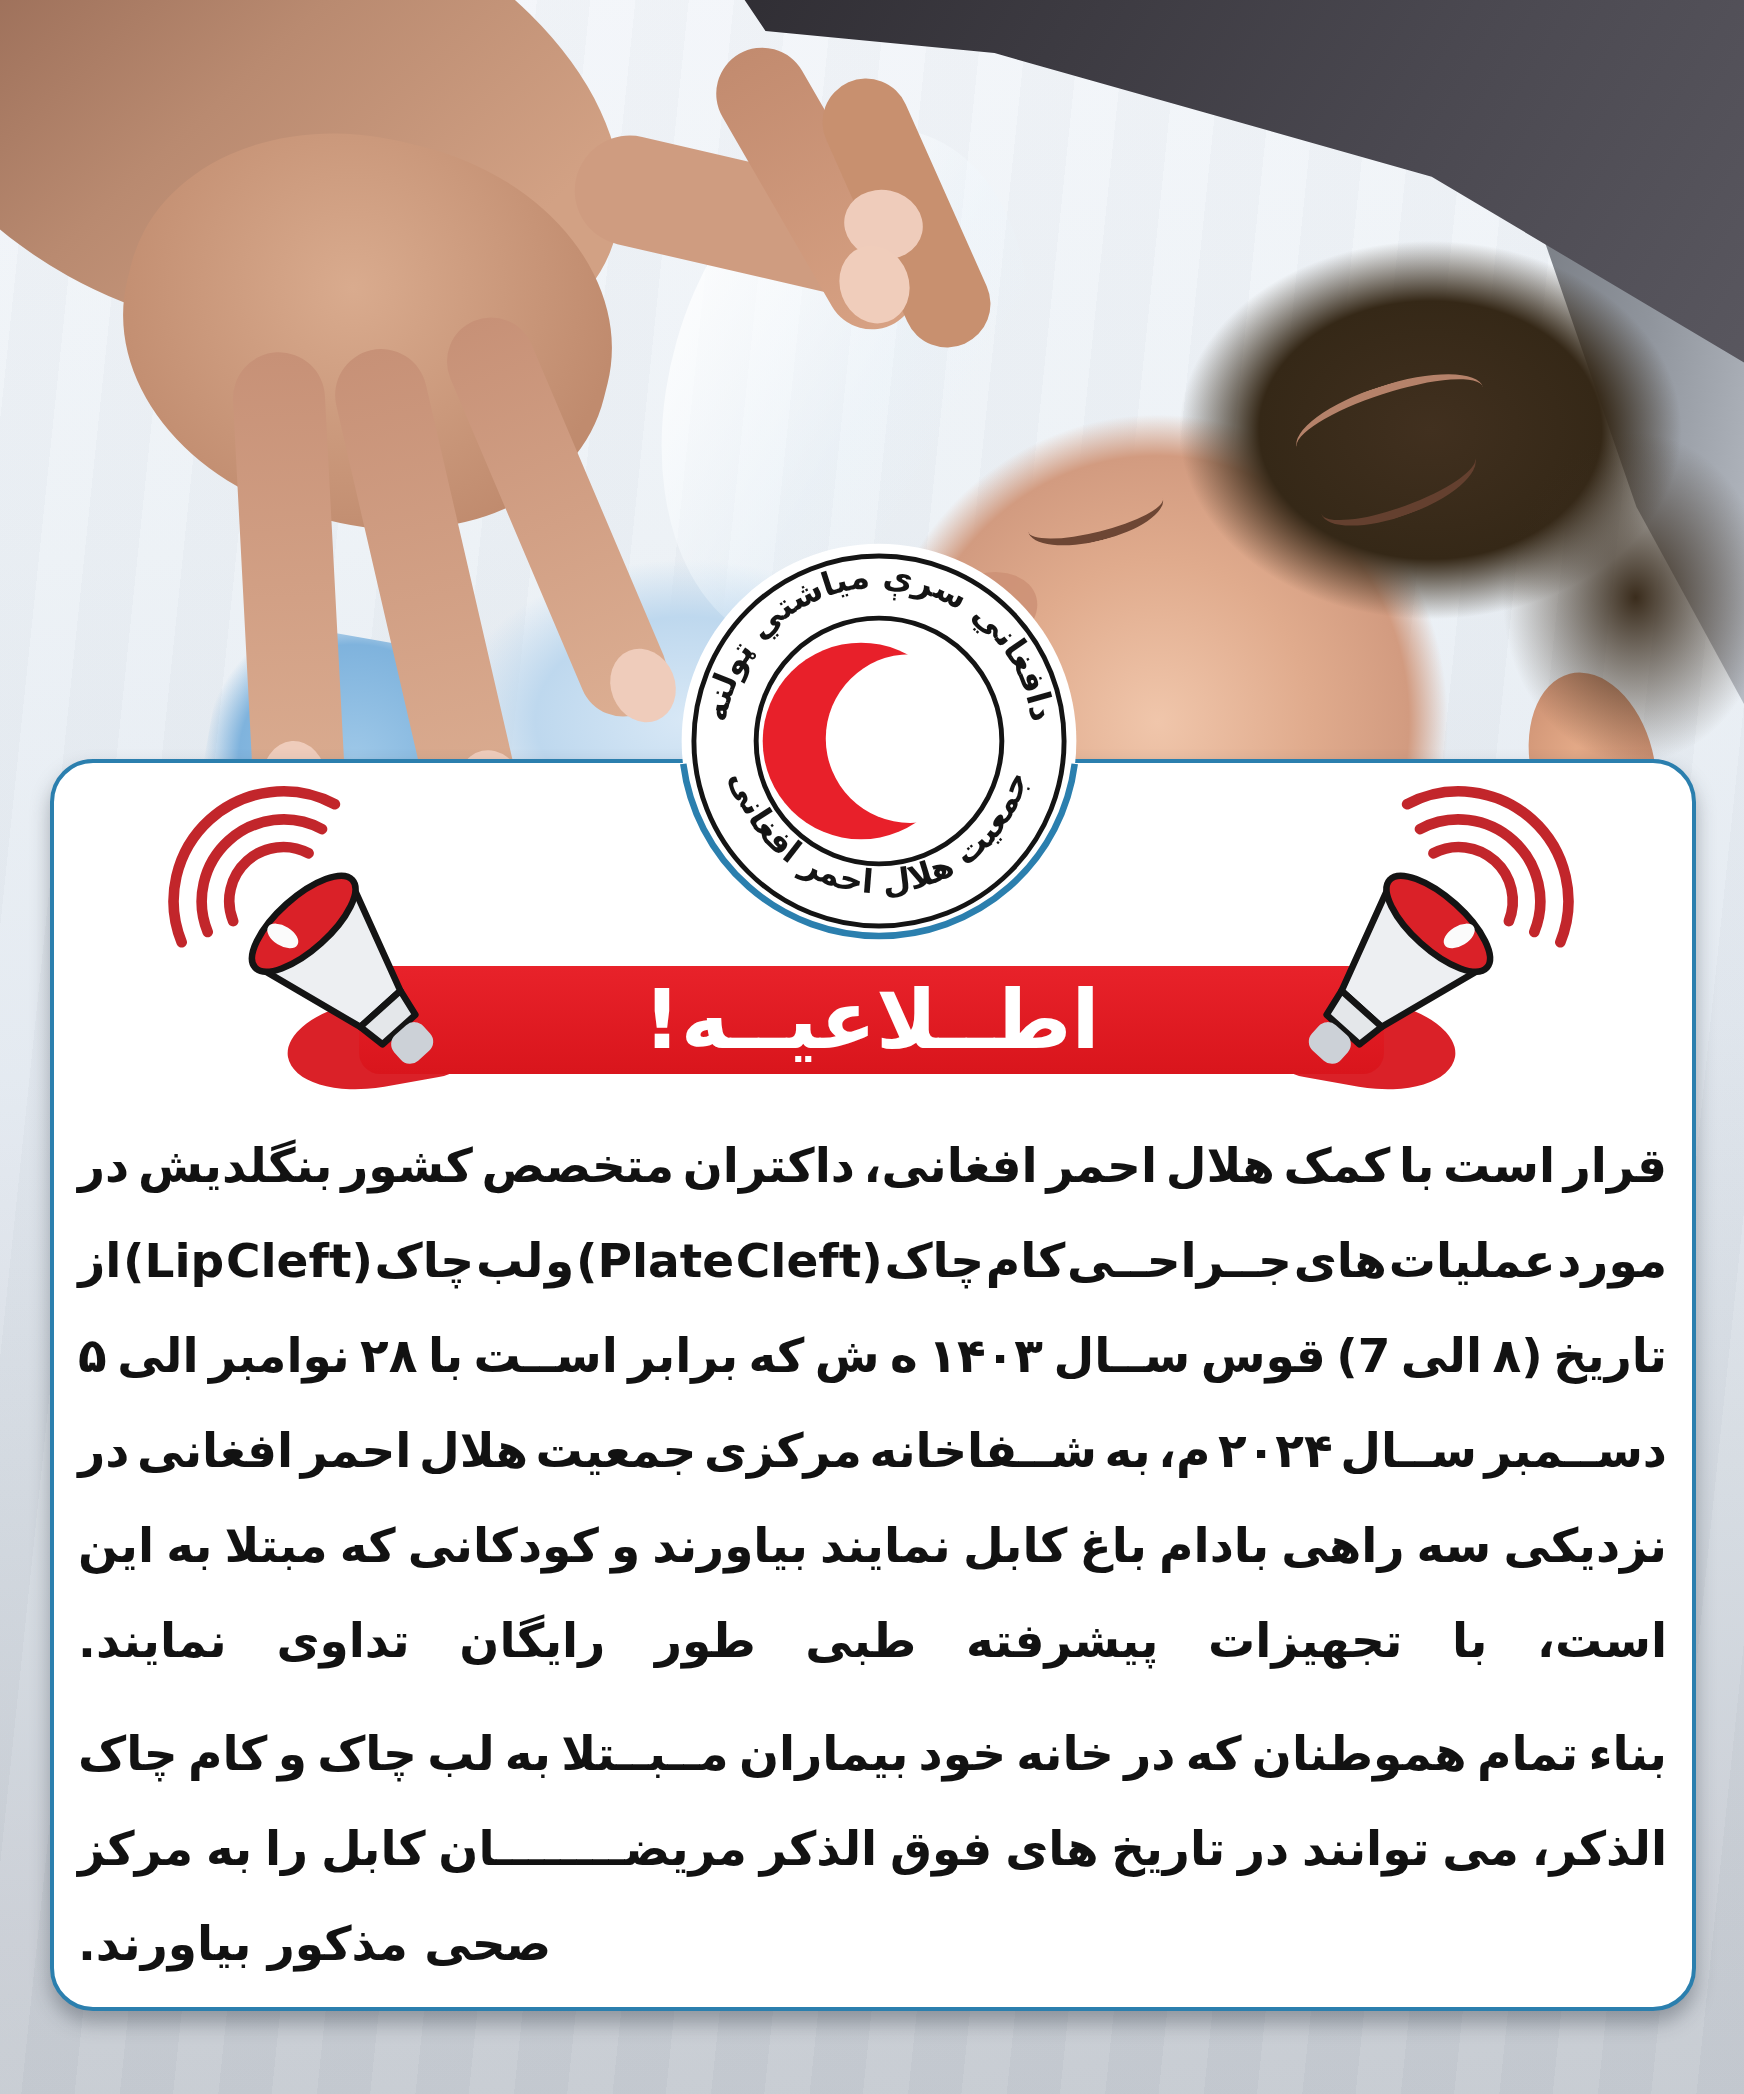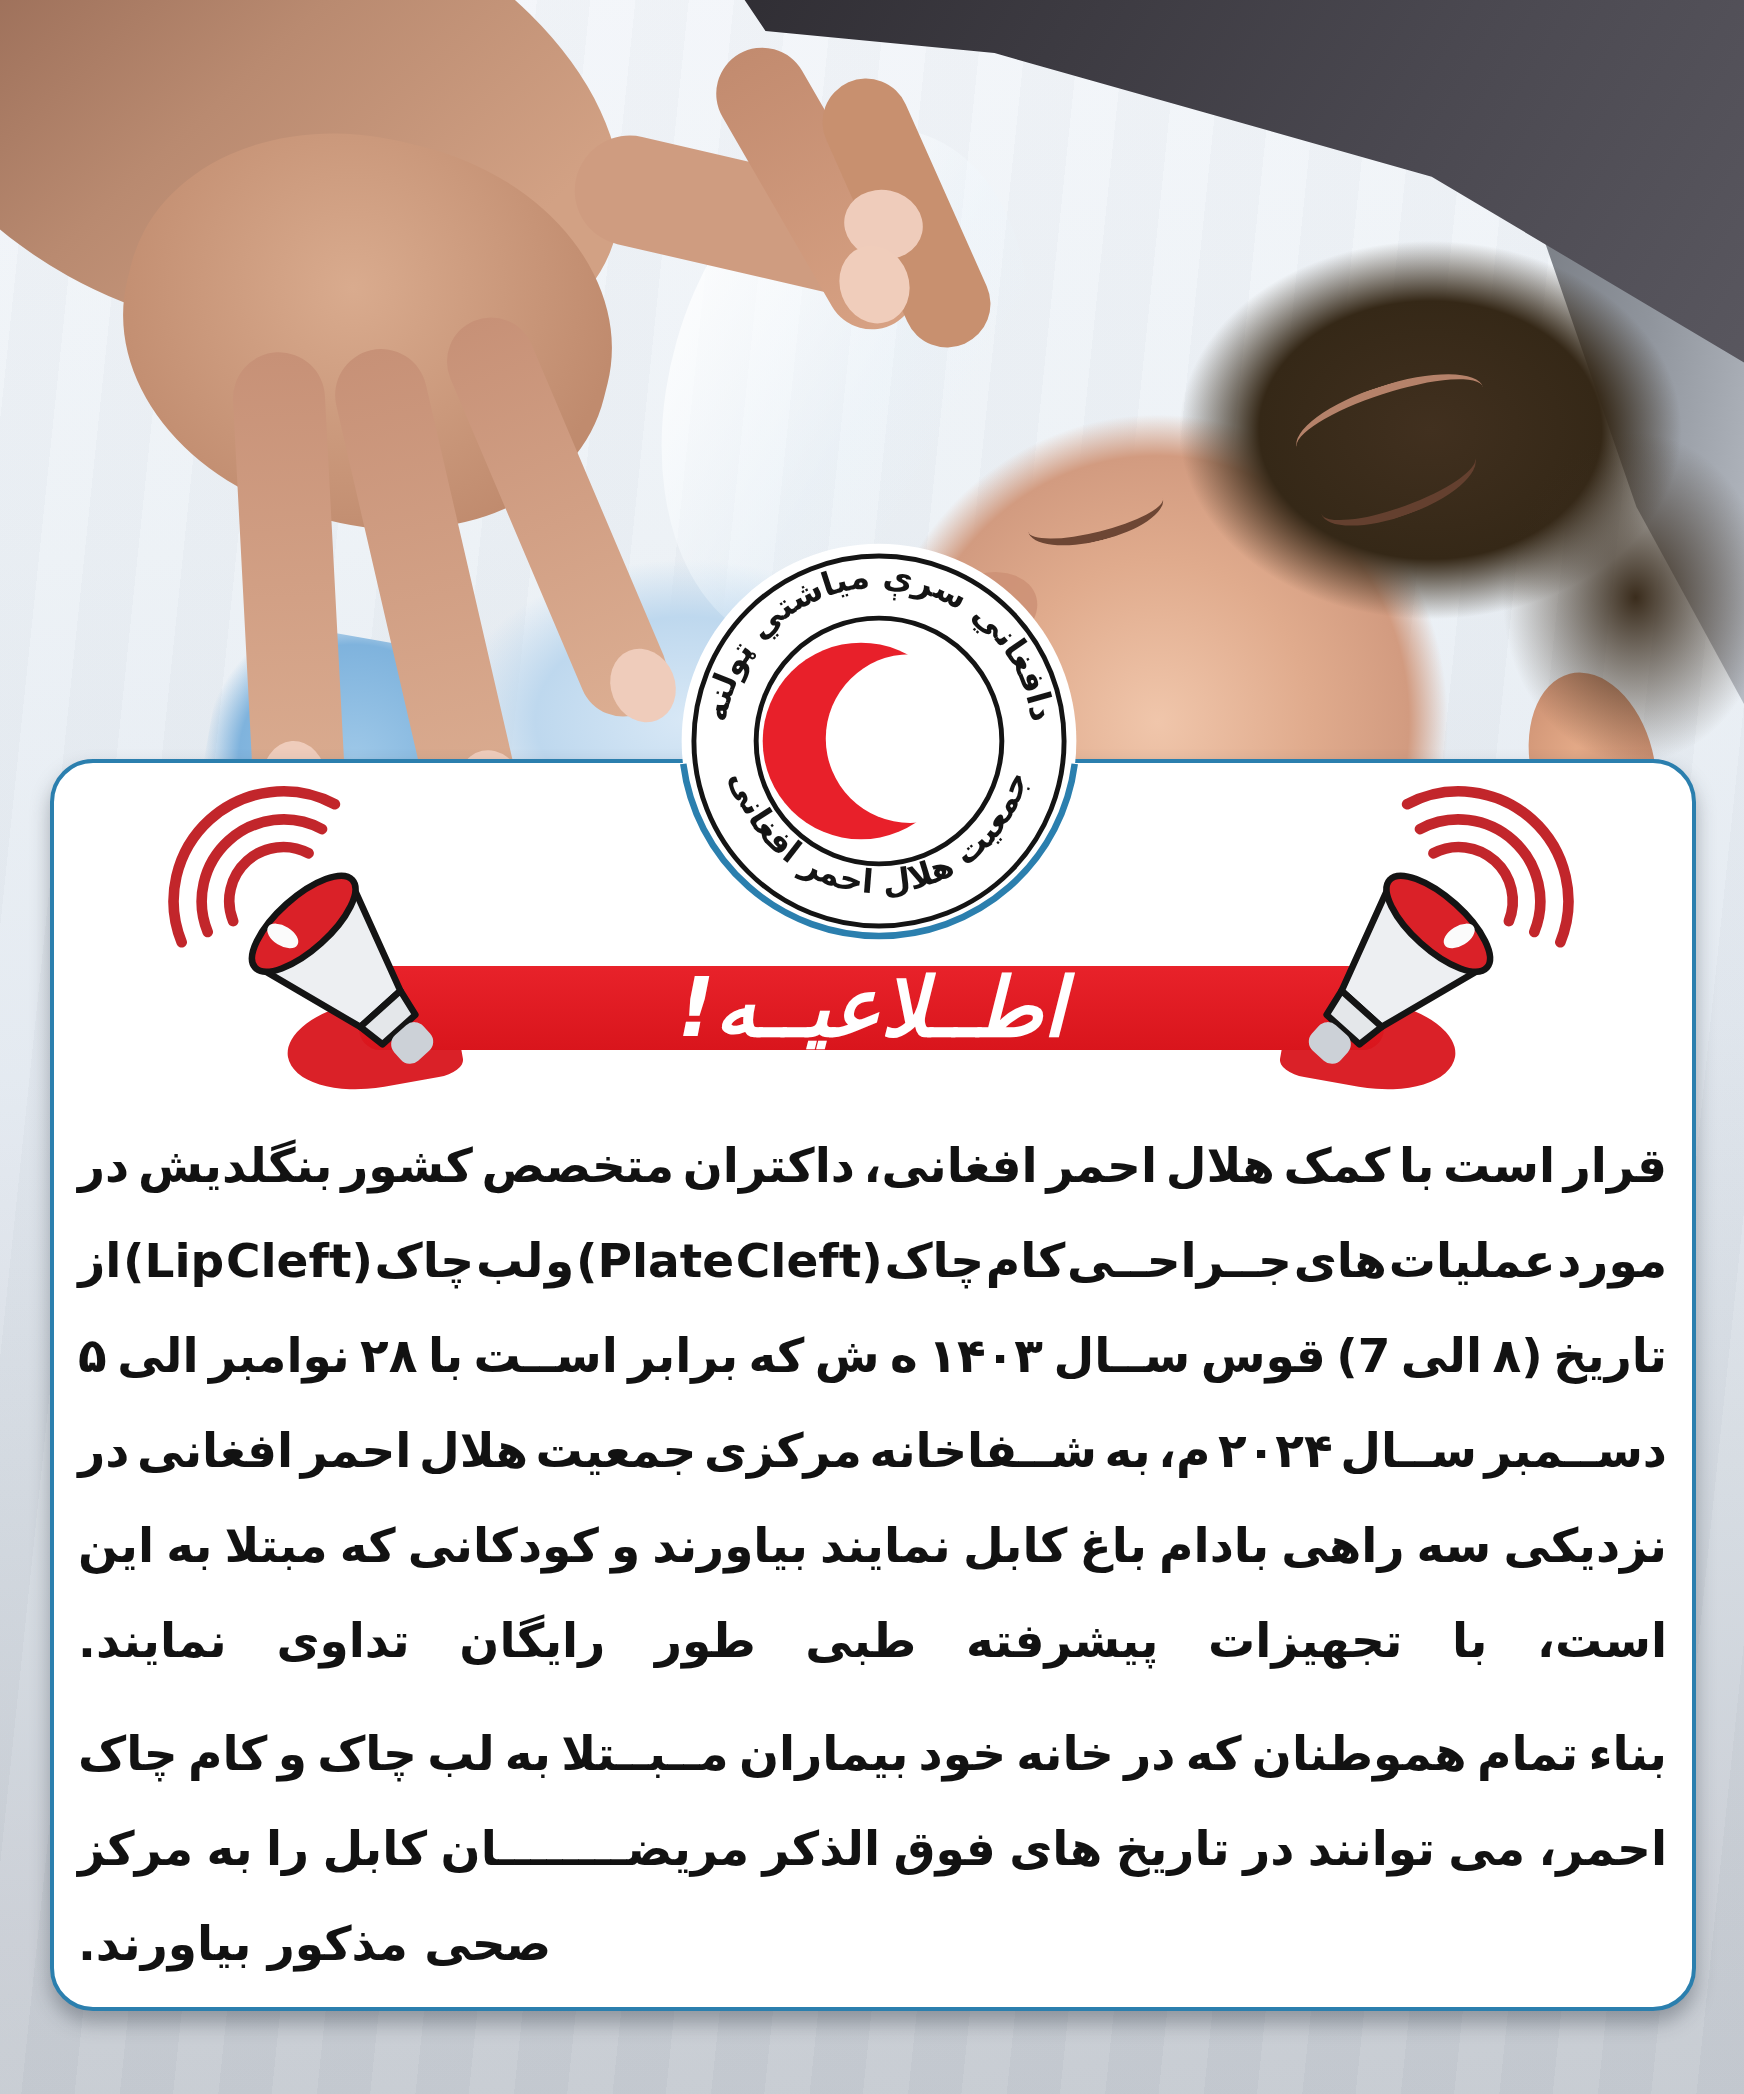--- a/index.html
+++ b/index.html
@@ -86,23 +86,23 @@
     background:#ffffff; border:4.9px solid #2b7fae; border-radius:43px;
     box-shadow: 0 11.5px 19.6px rgba(40,50,60,.35);
   }
   
   .badge { position:absolute; left:681px; top:542px; width:398px; height:398px; z-index:13; }
   .badge svg { width:100%; height:100%; overflow:visible; display:block; }
   .badge text { font-family:"DejaVu Sans", sans-serif; font-weight:700; fill:#141414; }
 
   
   .banner {
-    position:absolute; left:360px; top:966px; width:1025px; height:84px; z-index:11;
+    position:absolute; left:360px; top:966px; width:1025px; height:108px; z-index:11;
     background: linear-gradient(180deg,#e8222a,#d9151c); border-radius:21px;
-    display:flex; align-items:center; justify-content:center;font-style:italic;
+    display:flex; align-items:flex-end; justify-content:center;
   }
   .banner-title {
     direction:rtl; color:#ffffff; font-weight:700; font-size:82px; line-height:108px;
     letter-spacing:0.8px; white-space:nowrap;
   }
   .splash { position:absolute; width:172px; height:88px; background:#da2128; z-index:11; }
   .splash.left  { left:288px;  top:1000px; border-radius:55% 45% 18% 60%; transform:rotate(-10deg); }
   .splash.right { left:1285px; top:1000px; border-radius:45% 55% 60% 18%; transform:rotate(10deg); }
   .mega { position:absolute; width:270px; height:270px; z-index:12; }
   .mega svg { width:100%; height:100%; overflow:visible; display:block; }
@@ -329,21 +329,21 @@
         <span>بیماران</span>
         <span>مــبــتلا</span>
         <span>به</span>
         <span>لب</span>
         <span>چاک</span>
         <span>و</span>
         <span>کام</span>
         <span>چاک</span>
       </div>
     <div class="line jline">
-        <span>احمر،</span>
+        <span>الذکر،</span>
         <span>می</span>
         <span>توانند</span>
         <span>در</span>
         <span>تاریخ</span>
         <span>های</span>
         <span>فوق</span>
         <span>الذکر</span>
         <span>مریضــــــــان</span>
         <span>کابل</span>
         <span>را</span>

